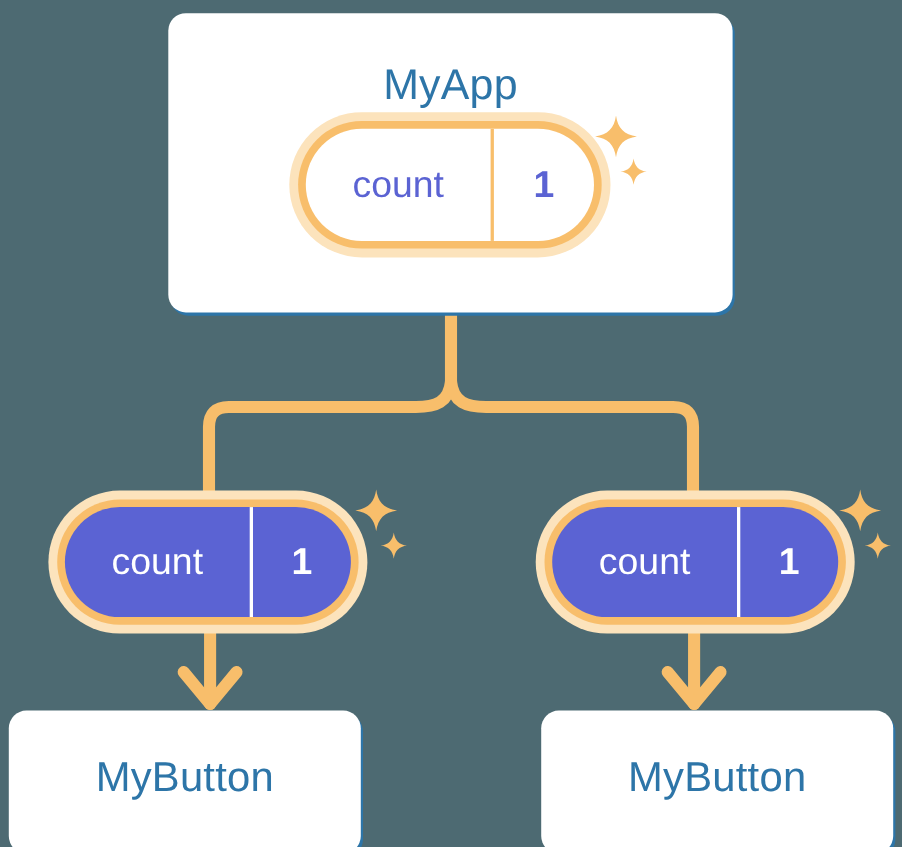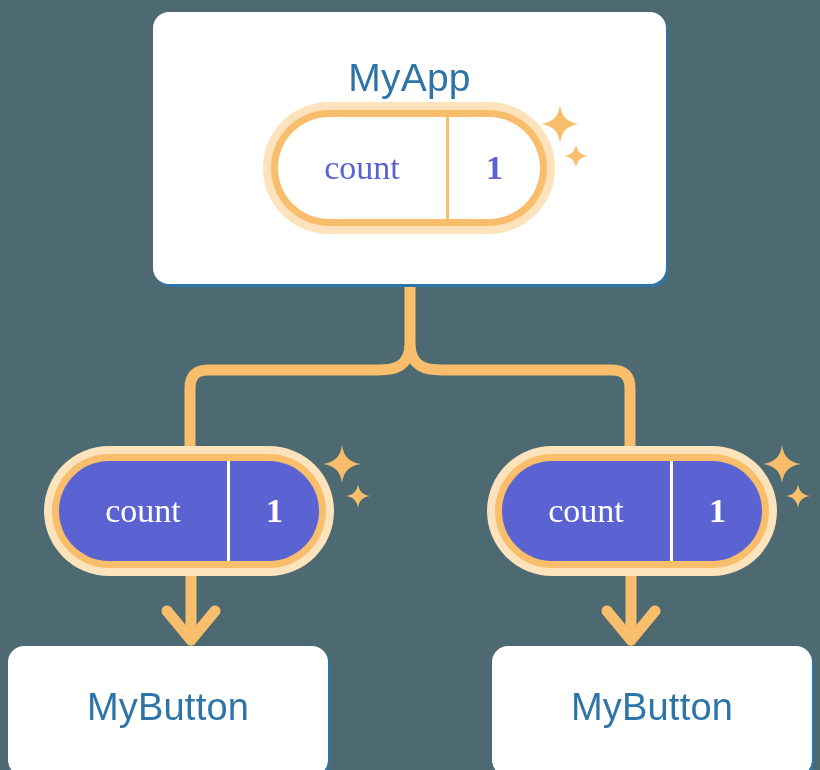--- a/index.html
+++ b/index.html
@@ -74,21 +74,20 @@
     left: 492px;
     top: 646px;
     width: 320px;
     height: 130px;
   }
   #mybutton-right-title { top: 42px; font-size: 38px; }
 
   
   .pill-wrap {
     position: absolute;
-    font-family: Liberation Serif, serif;
   }
   .pill {
     position: relative;
     box-sizing: border-box;
     border-radius: 999px;
     display: flex;
     align-items: stretch;
     
     background: #f8be6b;            
     padding: 7px;                   

